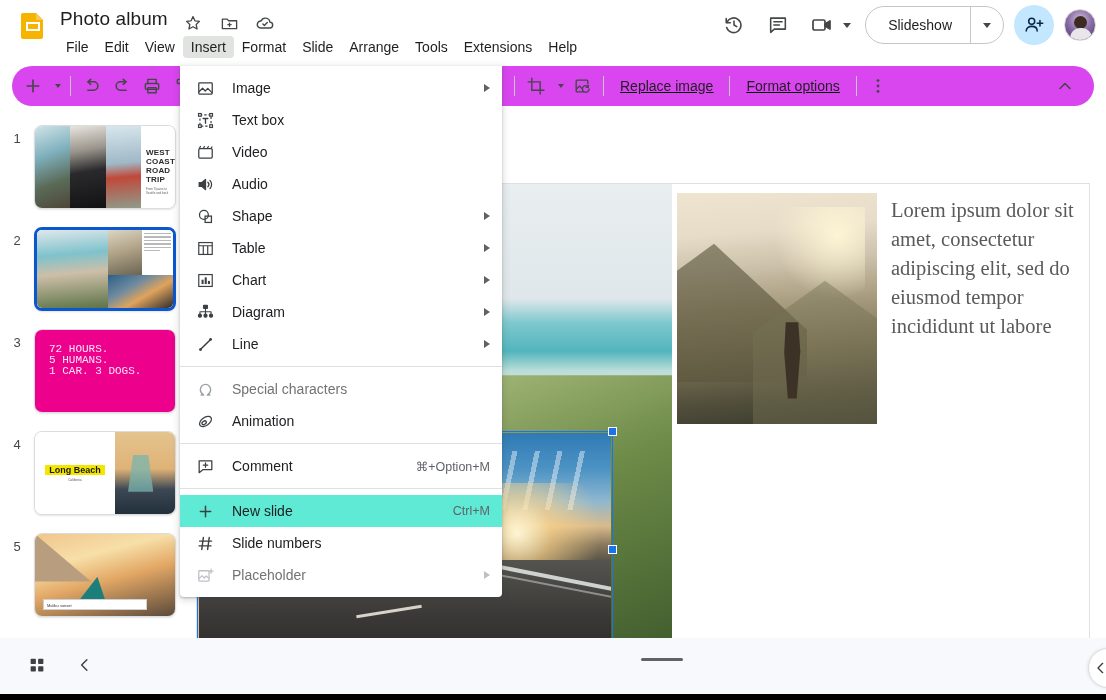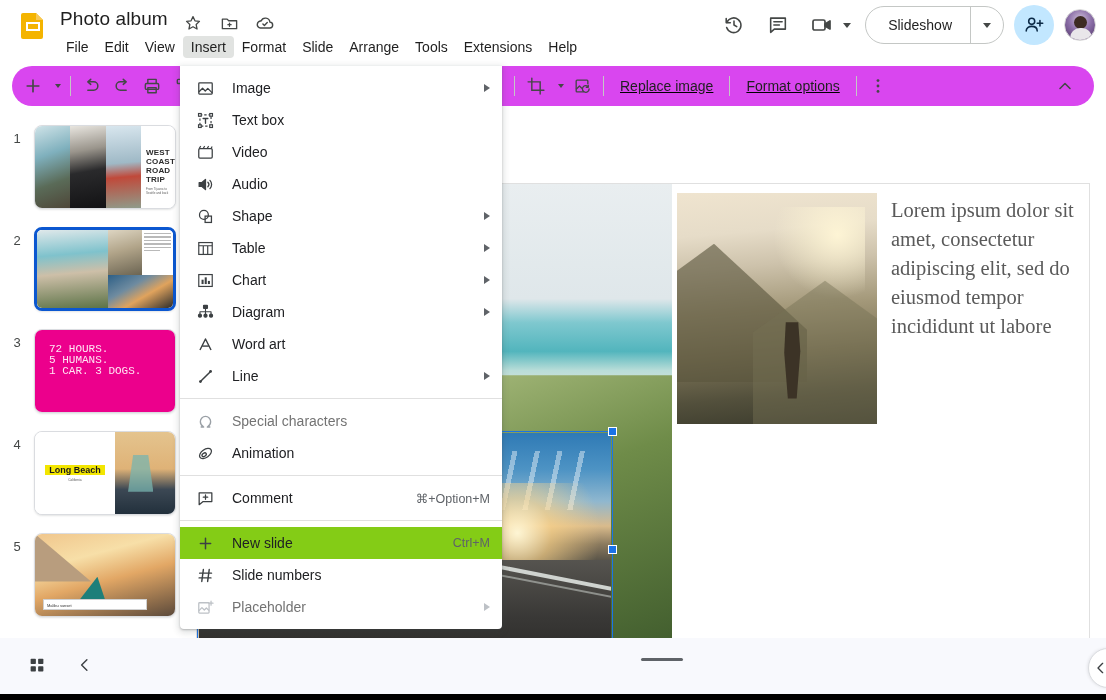--- a/index.html
+++ b/index.html
@@ -220,21 +220,21 @@
   .black-strip { position: absolute; left: 0; bottom: 0; width: 1106px; height: 6px; background: #000; }
 
   
   .insert-menu {
     position: absolute; left: 180px; top: 66px; width: 322px;
     background: #fff; border-radius: 0 0 4px 4px;
     box-shadow: 0 2px 6px 2px rgba(60,64,67,0.15), 0 1px 2px rgba(60,64,67,0.3);
     padding: 6px 0 6px 0; z-index: 50;
   }
   .mi { height: 32px; display: flex; align-items: center; padding: 0 12px 0 14px; cursor: pointer; position: relative; }
-  .mi.hl { background: #84cc16; }
+  .mi.hl { background: #5eead4; }
   .mi.dis { cursor: default; }
   .mi .ico { width: 22px; height: 22px; display: flex; align-items: center; justify-content: center; margin-right: 16px; flex: none; }
   .mi .ico svg { display: block; }
   .mi .lbl { font-size: 14px; color: #202124; flex: 1; white-space: nowrap; }
   .mi.dis .lbl { color: #737373; }
   .mi .sc { font-size: 12.5px; color: #5f6368; margin-left: 14px; white-space: nowrap; }
   .mi .arw { width: 0; height: 0; border-top: 4.5px solid transparent; border-bottom: 4.5px solid transparent; border-left: 6px solid #5f6368; margin-left: 10px; }
   .mi.dis .arw { border-left-color: #bdc1c6; }
   .mdiv { height: 1px; background: #e0e0e0; margin: 6px 0; }
 </style>
@@ -692,29 +692,20 @@
             <circle cx="5" cy="16" r="2"></circle>
             <circle cx="12" cy="16" r="2"></circle>
             <circle cx="19" cy="16" r="2"></circle>
           </svg>
         </span>
         <span class="lbl">Diagram</span>
         <span class="arw"></span>
       </div>
       <div class="mi">
         <span class="ico">
-          <svg width="19" height="19" viewBox="0 0 24 24" fill="none" stroke="#3c4043" stroke-width="1.8" stroke-linejoin="round">
-            <path d="M5 19L12 5l7 14"></path>
-            <path d="M7.8 14h8.4"></path>
-          </svg>
-        </span>
-        <span class="lbl">Word art</span>
-      </div>
-      <div class="mi">
-        <span class="ico">
           <svg width="19" height="19" viewBox="0 0 24 24" fill="#3c4043" stroke="#3c4043" stroke-width="1.9" stroke-linecap="round">
             <path d="M5.6 18.4L18.4 5.6" fill="none"></path>
             <circle cx="5.6" cy="18.4" r="1.8" stroke="none"></circle>
             <circle cx="18.4" cy="5.6" r="1.8" stroke="none"></circle>
           </svg>
         </span>
         <span class="lbl">Line</span>
         <span class="arw"></span>
       </div>
       <div class="mdiv"></div>

